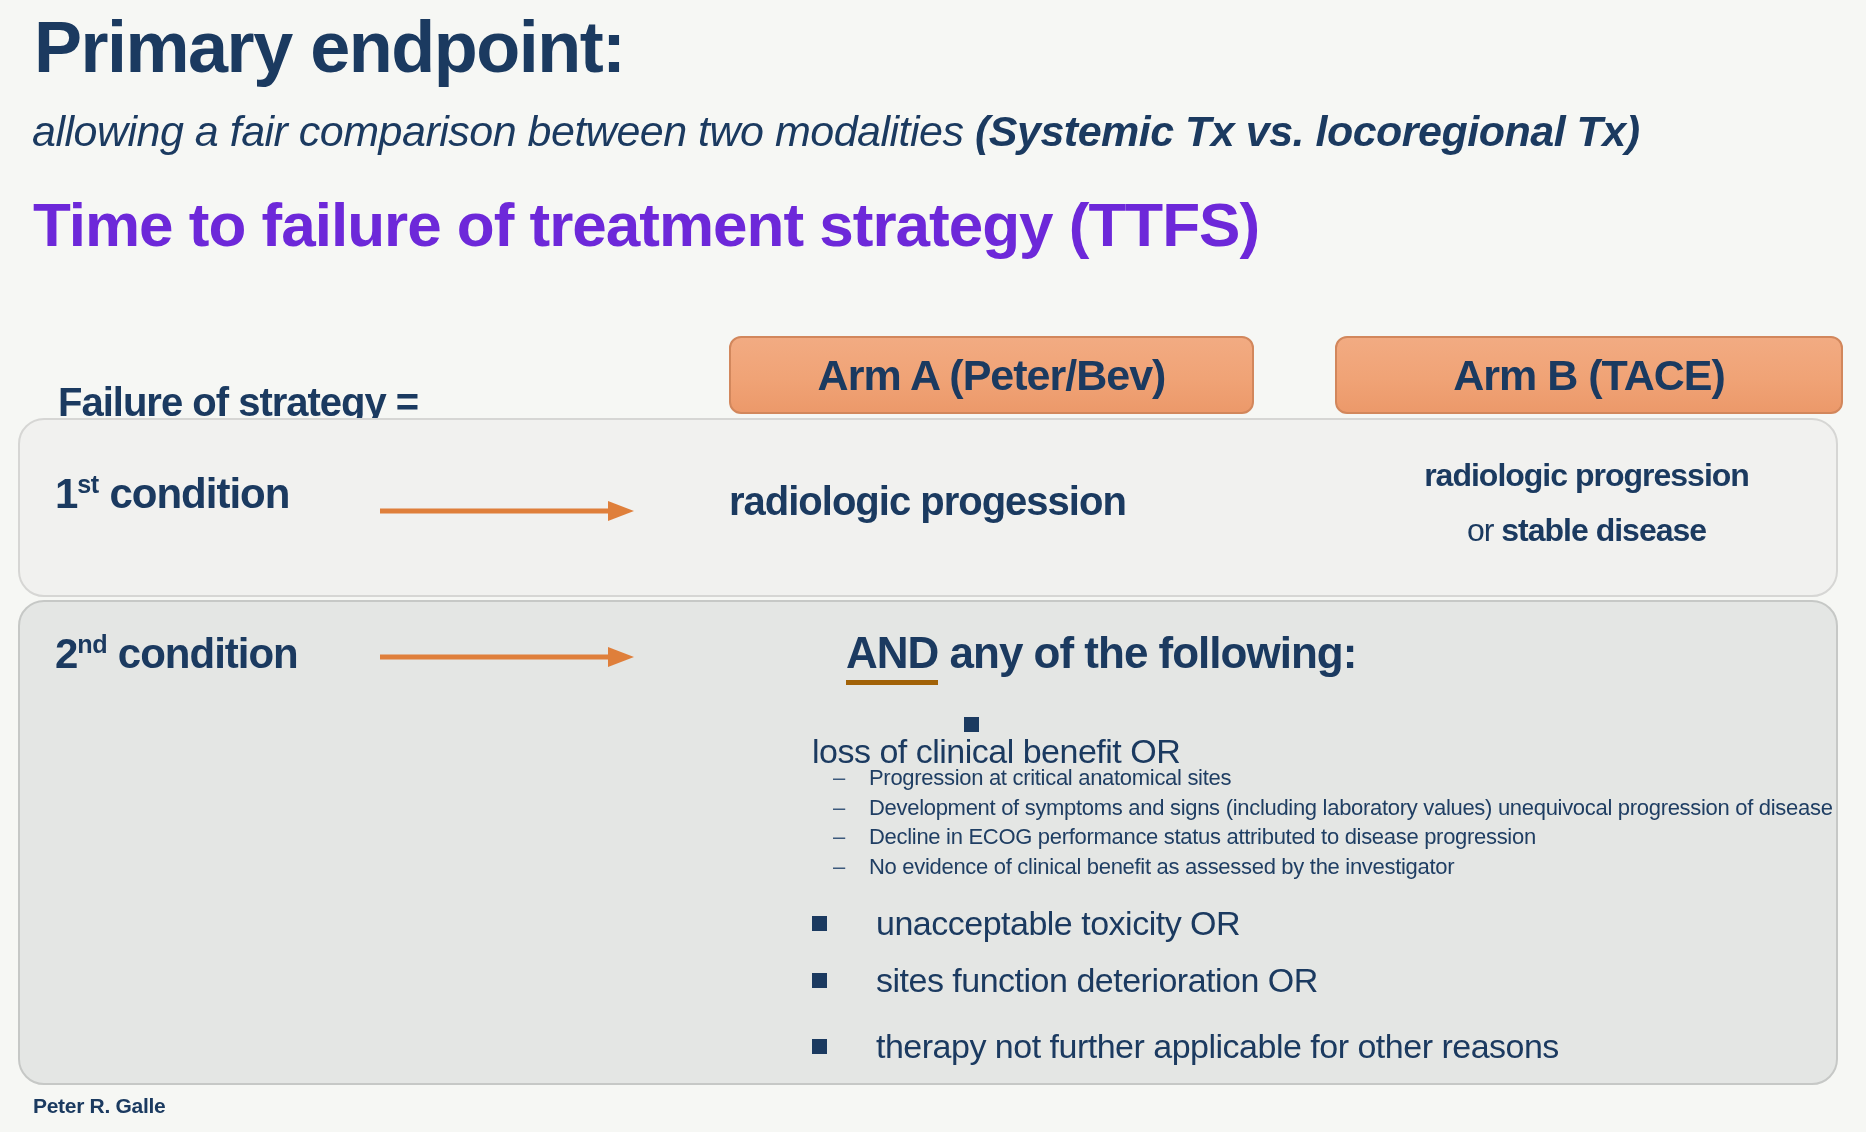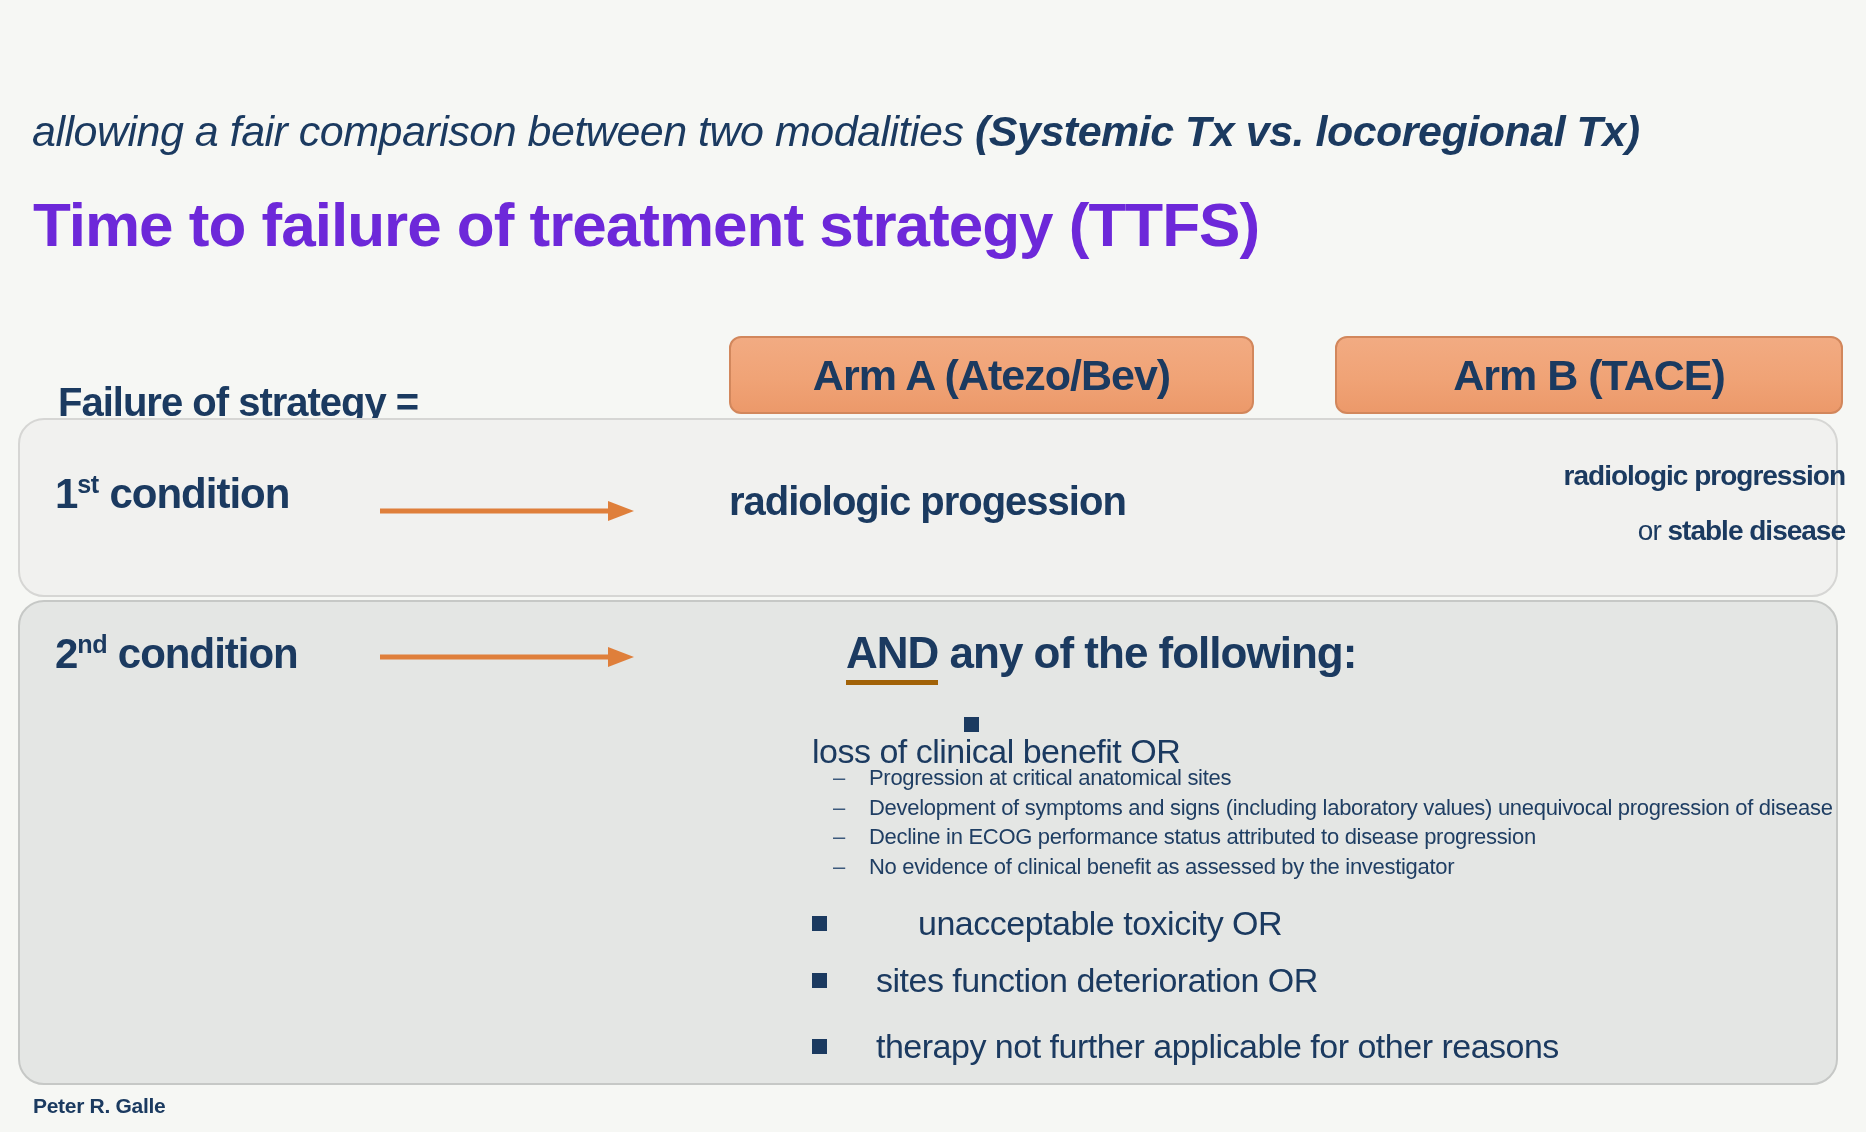--- a/index.html
+++ b/index.html
@@ -47,66 +47,67 @@
   .cond-2 { left:55px; top:630px; }
   .arrow { position:absolute; width:258px; height:26px; }
   .arrow-1 { left:378px; top:498px; }
   .arrow-2 { left:378px; top:644px; }
   .cell-r1a {
     position:absolute; left:729px; top:479px; width:525px;
     text-align:left; font-size:40px; font-weight:bold; letter-spacing:-1px;
   }
   .cell-r1b {
     position:absolute; left:1328px; top:448px; width:517px;
-    text-align:right; font-size:28px; font-weight:bold; letter-spacing:-1px; line-height:55px;
+    text-align:center; font-size:32px; font-weight:bold; letter-spacing:-1px; line-height:55px;
   }
   .cell-r1b .or-word { font-weight:normal; }
   .and-heading {
     position:absolute; left:806px; top:628px;
     font-size:44px; font-weight:bold; letter-spacing:-1px;
   }
   .and-heading .and-word { border-bottom:5px solid #a16207; padding-bottom:3px;margin-left:40px; }
   .bullet-item {
     position:absolute; display:flex; align-items:center;
     font-size:34px; letter-spacing:-0.5px; height:40px;
   }
   .bullet-item .sq {
     width:15px; height:15px; background:#1b3a60; margin-right:49px; flex:0 0 auto;
   }
   .bullet-1 { left:812px; top:717px;flex-direction:column; }
-  .bullet-2 { left:812px; top:903px;gap:42px; }
+  .bullet-2 { left:812px; top:903px; }
   .bullet-3 { left:812px; top:960px; }
   .bullet-4 { left:812px; top:1026px; }
   .sub-list { position:absolute; left:833px; top:763px; }
   .sub-item {
     display:flex; align-items:baseline;
     font-size:22px; line-height:29.5px; letter-spacing:-0.3px; color:#1f3e63;
   }
   .sub-item .dash { width:36px; flex:0 0 auto; color:#3d5a7d; }
   .footer-credit {
     position:absolute; left:33px; top:1094px;
     font-size:21px; font-weight:bold; letter-spacing:-0.3px;
   }
 </style>
 </head>
 <body>
 
 <div id="slide">
 
+  <div class="main-title">Primary endpoint:</div>
 
   <div class="subtitle">
     <span>allowing a fair comparison between two modalities </span><span class="bold">(Systemic Tx vs. locoregional Tx)</span>
   </div>
 
   <div class="red-title">Time to failure of treatment strategy (TTFS)</div>
 
   <div class="strategy-label">Failure of strategy =</div>
 
   <div class="arm-header arm-a">
-    <span>Arm A (Atezo/Bev)</span>
+    <span>Arm A (Peter/Bev)</span>
   </div>
   <div class="arm-header arm-b">
     <span>Arm B (TACE)</span>
   </div>
 
   <div class="row-box first"></div>
   <div class="row-box second"></div>
 
   <div class="cond-label cond-1">
     <span>1</span><sup>st</sup><span> condition</span>

